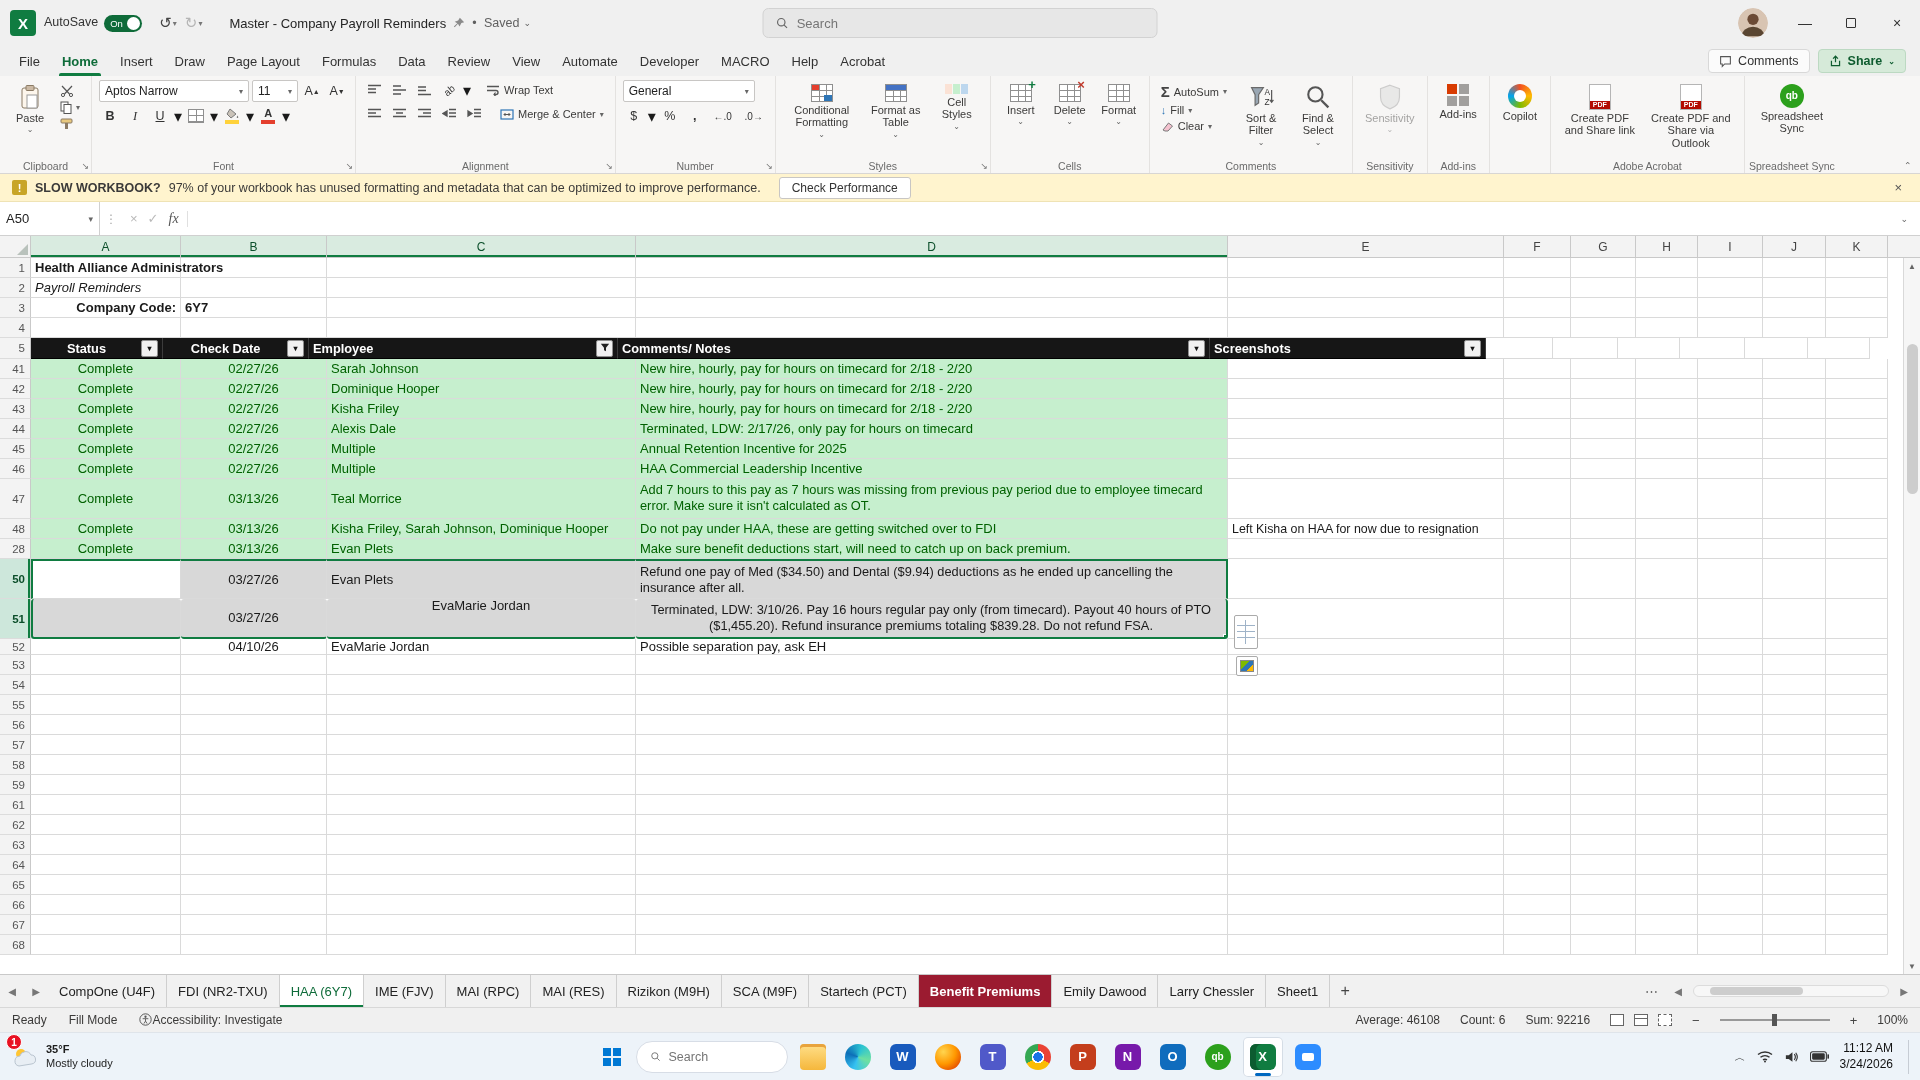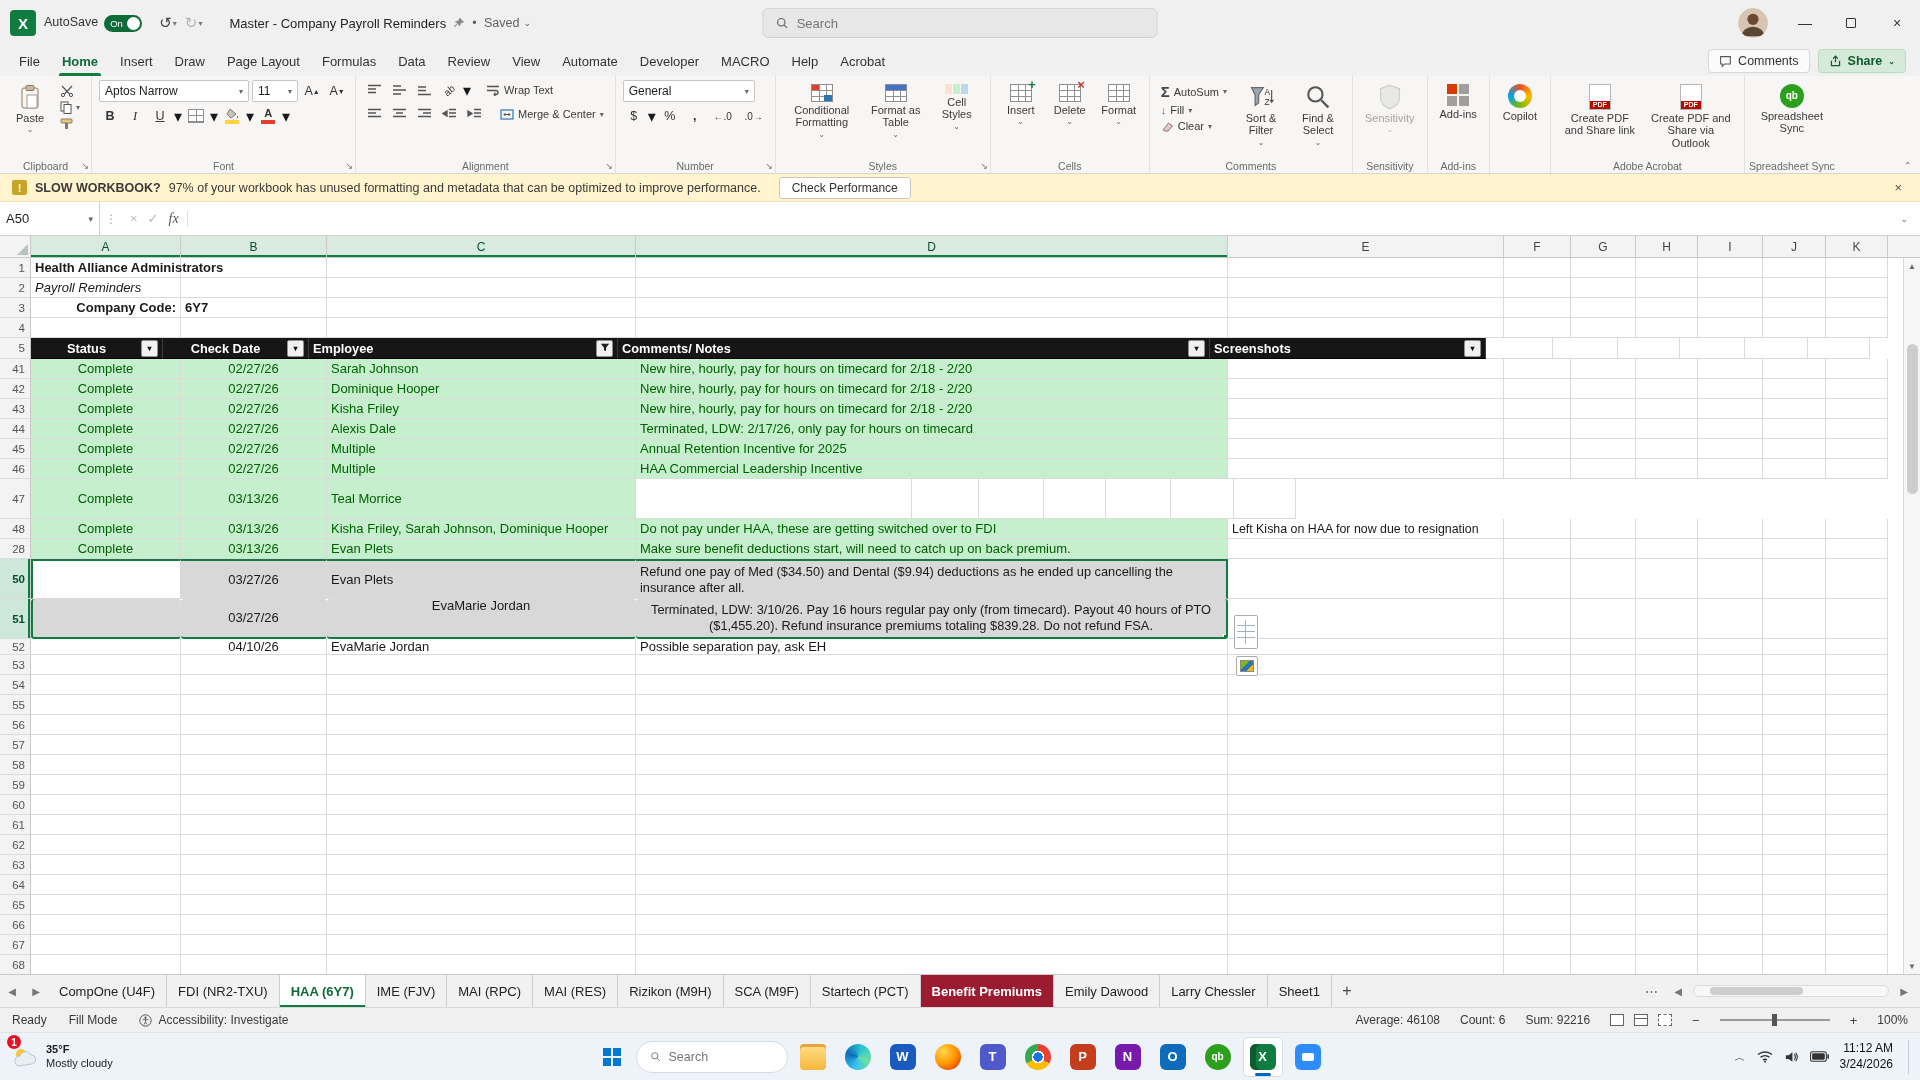--- a/index.html
+++ b/index.html
@@ -146,21 +146,21 @@
 .vscroll{position:absolute;top:22px;right:0;bottom:0;width:17px;background:#f6f6f6;border-left:1px solid #d9d9d9;display:flex;flex-direction:column;align-items:center;}
 .varrow{height:16px;font-size:8px;color:#666;display:flex;align-items:center;}
 .vthumb{width:11px;height:150px;background:#cdcdcd;border-radius:6px;margin-top:70px;}
 .varrow.bot{margin-top:auto;}
 
 
 .sheettabs{height:33px;background:#f1f1f1;border-top:1px solid #c9c9c9;display:flex;align-items:stretch;font-size:13px;flex:0 0 auto;}
 .stnav{width:24px;display:flex;align-items:center;justify-content:center;color:#777;font-size:10px;}
 #sheet-tab-list{display:flex;align-items:stretch;}
 .stab{display:flex;align-items:center;padding:0 11px;color:#222;border-right:1px solid #cfcfcf;white-space:nowrap;}
-.stab.active{background:#fff;color:#0E6B39;font-weight:bold;box-shadow:inset 0 -2px 0 #107C41;}
+.stab.active{background:#fff;color:#0E6B39;font-weight:normal;box-shadow:inset 0 -2px 0 #107C41;}
 .stab.red{background:#9B1B30;color:#fff;font-weight:bold;}
 .addsheet{width:30px;display:flex;align-items:center;justify-content:center;color:#444;font-size:16px;}
 .stmore{display:flex;align-items:center;padding:0 8px;color:#444;margin-left:auto;}
 .hscroll{width:250px;display:flex;align-items:center;gap:3px;margin-right:4px;}
 .htrack{flex:1;height:12px;background:#f7f7f7;border:1px solid #dcdcdc;position:relative;border-radius:6px;}
 .hthumb{position:absolute;left:8%;width:48%;height:8px;top:1px;background:#cdcdcd;border-radius:4px;}
 
 
 .statusbar{height:25px;background:#f0f0f0;border-top:1px solid #d8d8d8;display:flex;align-items:center;font-size:12px;color:#3b3a39;padding:0 12px;gap:22px;flex:0 0 auto;}
 .sleft{display:flex;align-items:center;gap:22px;}
@@ -846,20 +846,21 @@
           <div class="cell" style="width: 62px;"></div>
           <div class="cell" style="width: 65px;"></div>
           <div class="cell" style="width: 63px;"></div>
           <div class="cell" style="width: 62px;"></div>
         </div>
         <div class="row" style="height: 40px;">
           <div class="rn">47</div>
           <div class="cell good ctr" style="width: 150px;">Complete</div>
           <div class="cell good ctr" style="width: 146px;">03/13/26</div>
           <div class="cell good" style="width: 309px;">Teal Morrice</div>
+          <div class="cell good wrap" style="width: 592px;">Add 7 hours to this pay as 7 hours was missing from previous pay period due to employee timecard error. Make sure it isn't calculated as OT.</div>
           <div class="cell shot" style="width: 276px;"></div>
           <div class="cell" style="width: 67px;"></div>
           <div class="cell" style="width: 65px;"></div>
           <div class="cell" style="width: 62px;"></div>
           <div class="cell" style="width: 65px;"></div>
           <div class="cell" style="width: 63px;"></div>
           <div class="cell" style="width: 62px;"></div>
         </div>
         <div class="row" style="height: 20px;">
           <div class="rn">48</div>
@@ -1010,34 +1011,20 @@
           <div class="cell" style="width: 276px;"></div>
           <div class="cell" style="width: 67px;"></div>
           <div class="cell" style="width: 65px;"></div>
           <div class="cell" style="width: 62px;"></div>
           <div class="cell" style="width: 65px;"></div>
           <div class="cell" style="width: 63px;"></div>
           <div class="cell" style="width: 62px;"></div>
         </div>
         <div class="row" style="height: 20px;">
           <div class="rn">59</div>
-          <div class="cell" style="width: 150px;"></div>
-          <div class="cell" style="width: 146px;"></div>
-          <div class="cell" style="width: 309px;"></div>
-          <div class="cell" style="width: 592px;"></div>
-          <div class="cell" style="width: 276px;"></div>
-          <div class="cell" style="width: 67px;"></div>
-          <div class="cell" style="width: 65px;"></div>
-          <div class="cell" style="width: 62px;"></div>
-          <div class="cell" style="width: 65px;"></div>
-          <div class="cell" style="width: 63px;"></div>
-          <div class="cell" style="width: 62px;"></div>
-        </div>
-        <div class="row" style="height: 20px;">
-          <div class="rn">60</div>
           <div class="cell" style="width: 150px;"></div>
           <div class="cell" style="width: 146px;"></div>
           <div class="cell" style="width: 309px;"></div>
           <div class="cell" style="width: 592px;"></div>
           <div class="cell" style="width: 276px;"></div>
           <div class="cell" style="width: 67px;"></div>
           <div class="cell" style="width: 65px;"></div>
           <div class="cell" style="width: 62px;"></div>
           <div class="cell" style="width: 65px;"></div>
           <div class="cell" style="width: 63px;"></div>
@@ -1189,21 +1176,21 @@
           <span class="hthumb"></span>
         </span>
       <span class="stnav">▶</span>
     </div>
   </div>
 
   <div class="statusbar">
     <div class="sleft">
       <span>Ready</span>
       <span>Fill Mode</span>
-      <span style="display:flex;align-items:center;gap:6px;">
+      <span style="display:flex;align-items:flex-start;">
         <svg width="13" height="13" viewBox="0 0 16 16">
             <circle cx="8" cy="8" r="7" fill="none" stroke="#555" stroke-width="1.2"></circle>
             <circle cx="8" cy="4.6" r="1.4" fill="#555"></circle>
             <path d="M4.5 7h7M8 7v3l-2 3M8 10l2 3" stroke="#555" fill="none" stroke-width="1.1"></path>
           </svg>
         <span>Accessibility: Investigate</span>
       </span>
     </div>
     <div class="sright">
       <span>Average: 46108</span>

